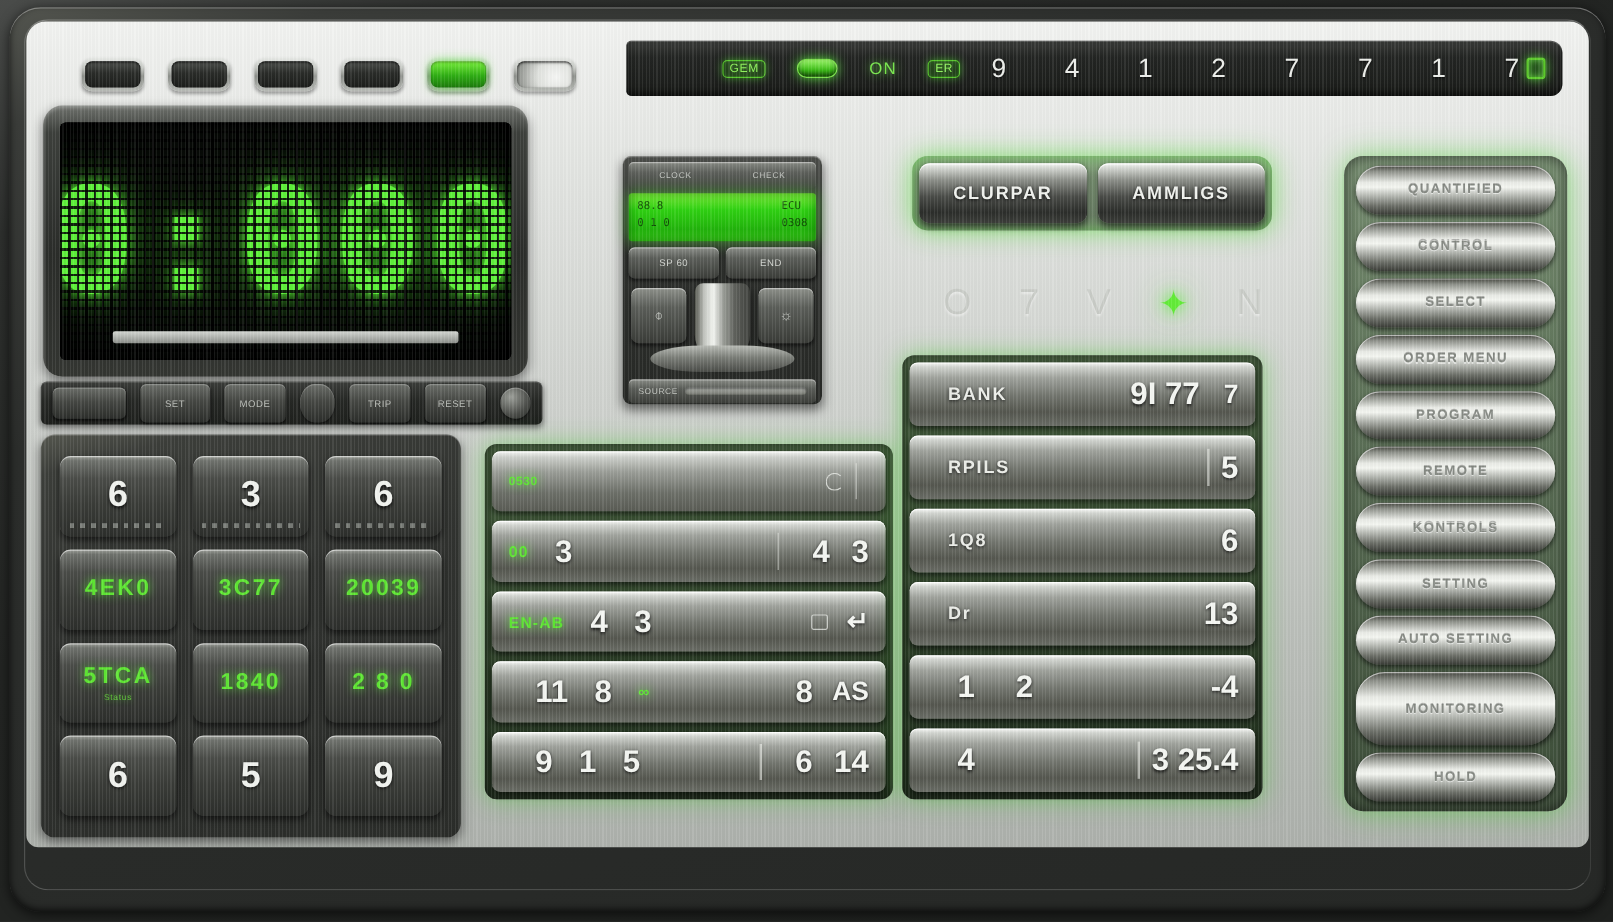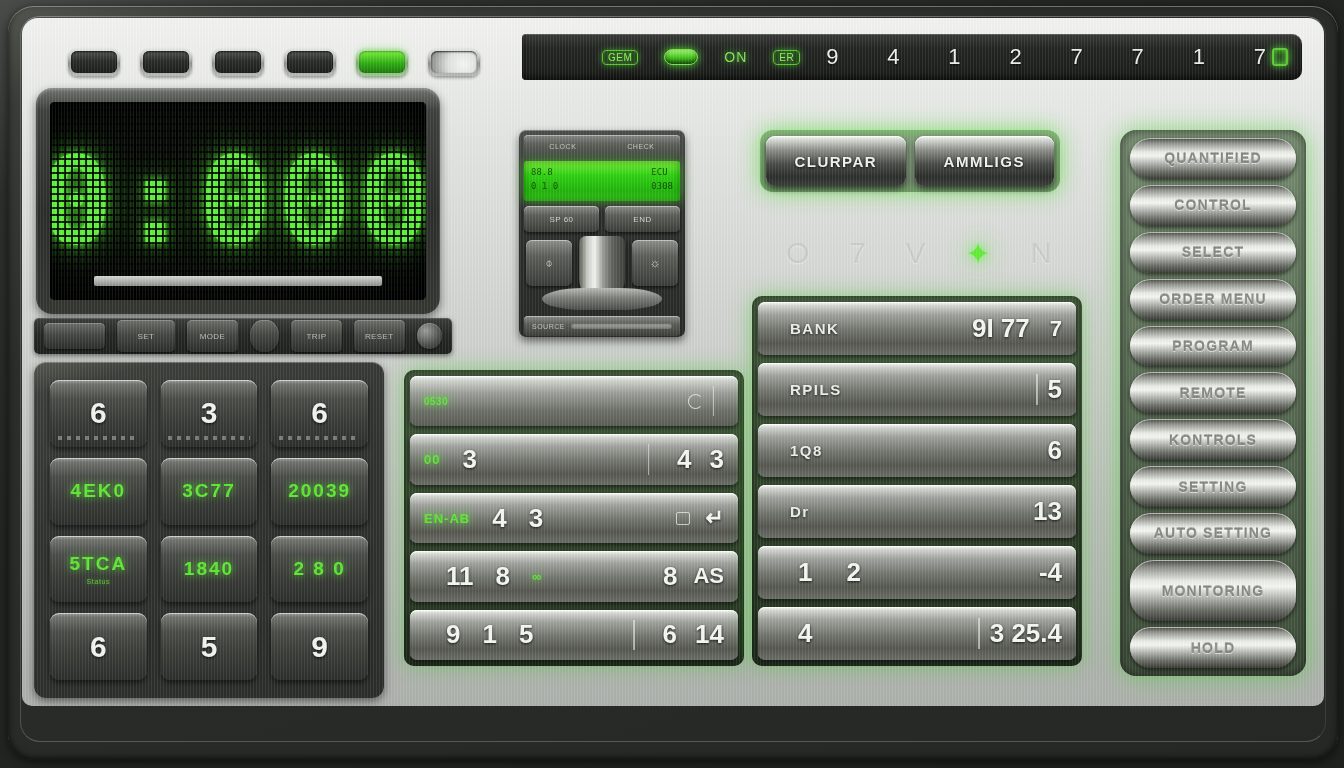--- a/index.html
+++ b/index.html
@@ -304,21 +304,21 @@
 
   
   #barsleft {
     position:absolute; left:382px; top:352px; width:340px; bottom:40px;
     border-radius:10px;
     background: linear-gradient(180deg, rgba(26,60,16,.75), rgba(12,30,8,.85));
     box-shadow: 0 0 20px rgba(60,200,35,.45), inset 0 0 10px rgba(0,0,0,.6);
     padding:6px; display:flex; flex-direction:column; gap:8px;
   }
   #barsright {
-    position:absolute; left:730px; top:278px; width:330px; bottom:40px;
+    position:absolute; left:730px; top:278px; width:300px; bottom:40px;
     border-radius:10px;
     background: linear-gradient(180deg, rgba(26,60,16,.75), rgba(12,30,8,.85));
     box-shadow: 0 0 20px rgba(60,200,35,.5), inset 0 0 10px rgba(0,0,0,.6);
     padding:6px; display:flex; flex-direction:column; gap:8px;
   }
   .bar {
     flex:1; border-radius:7px; position:relative;
     background: linear-gradient(180deg,#fafbf9 0%, #d2d5d0 7%, #a0a39d 24%, #73766f 52%, #55574f 78%, #6a6d66 100%);
     box-shadow: inset 0 1px 0 rgba(255,255,255,.9), 0 2px 5px rgba(0,0,0,.65);
     display:flex; align-items:center; padding:0 14px;
@@ -361,21 +361,21 @@
     background: linear-gradient(180deg, rgba(30,70,20,.55), rgba(14,35,9,.7));
     box-shadow: 0 0 24px rgba(60,205,35,.55), inset 0 0 12px rgba(0,0,0,.6);
     padding:8px 10px; display:flex; flex-direction:column; gap:6px;
   }
   .pill {
     flex:1; border-radius:24px;
     background: linear-gradient(180deg,#44463f 0%, #8e918a 12%, #e9ebe6 34%,
                 #f4f6f1 44%, #b3b6b0 62%, #6b6e67 82%, #393b36 100%);
     box-shadow: inset 0 1px 0 rgba(255,255,255,.6), 0 2px 4px rgba(0,0,0,.6);
     display:flex; align-items:center; justify-content:center;
-    font-size:14px; font-weight:700; letter-spacing:1.2px;
+    font-size:11px; font-weight:700; letter-spacing:1.2px;
     color:rgba(120,124,118,.85);
     text-shadow:0 1px 0 rgba(255,255,255,.55), 0 -1px 0 rgba(0,0,0,.25);
   }
   .pill.tall { flex:1.5; }
 </style>
 </head>
 <body>
 
 <div id="device">
   <div class="bezel-frame"></div>

